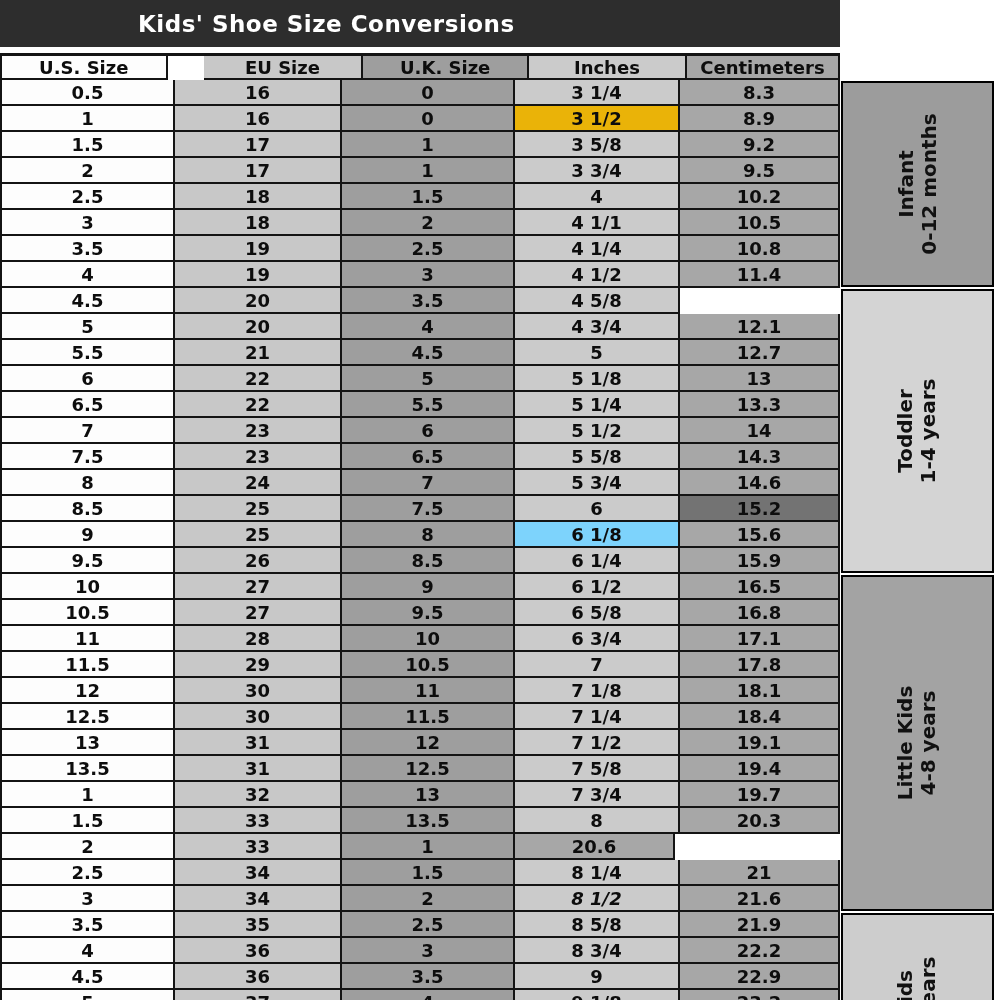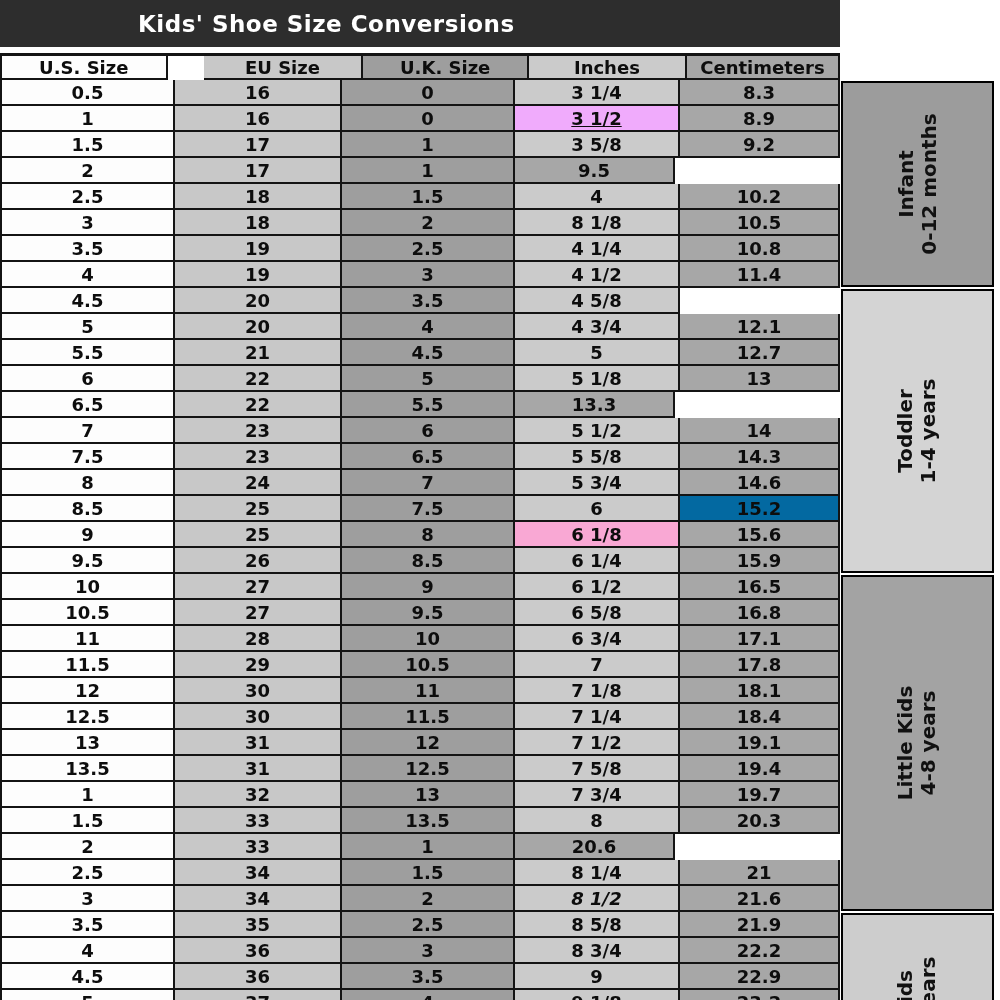--- a/index.html
+++ b/index.html
@@ -53,48 +53,49 @@
           <div class="td w0" style="background: rgb(253, 253, 253);">0.5</div>
           <div class="td w1" style="background: rgb(200, 200, 200);">16</div>
           <div class="td w2" style="background: rgb(158, 158, 158);">0</div>
           <div class="td w3" style="background: rgb(203, 203, 203);">3 1/4</div>
           <div class="td w4" style="background: rgb(167, 167, 167);">8.3</div>
         </div>
         <div class="tr">
           <div class="td w0" style="background: rgb(253, 253, 253);">1</div>
           <div class="td w1" style="background: rgb(200, 200, 200);">16</div>
           <div class="td w2" style="background: rgb(158, 158, 158);">0</div>
-          <div class="td w3" style="background: #f0abfc; text-decoration: underline;">3 1/2</div>
+          <div class="td w3" style="background: #eab308;">3 1/2</div>
           <div class="td w4" style="background: rgb(167, 167, 167);">8.9</div>
         </div>
         <div class="tr">
           <div class="td w0" style="background: rgb(253, 253, 253);">1.5</div>
           <div class="td w1" style="background: rgb(200, 200, 200);">17</div>
           <div class="td w2" style="background: rgb(158, 158, 158);">1</div>
           <div class="td w3" style="background: rgb(203, 203, 203);">3 5/8</div>
           <div class="td w4" style="background: rgb(167, 167, 167);">9.2</div>
         </div>
         <div class="tr">
           <div class="td w0" style="background: rgb(253, 253, 253);">2</div>
           <div class="td w1" style="background: rgb(200, 200, 200);">17</div>
           <div class="td w2" style="background: rgb(158, 158, 158);">1</div>
+          <div class="td w3" style="background: rgb(203, 203, 203);">3 3/4</div>
           <div class="td w4" style="background: rgb(167, 167, 167);">9.5</div>
         </div>
         <div class="tr">
           <div class="td w0" style="background: rgb(253, 253, 253);">2.5</div>
           <div class="td w1" style="background: rgb(200, 200, 200);">18</div>
           <div class="td w2" style="background: rgb(158, 158, 158);">1.5</div>
           <div class="td w3" style="background: rgb(203, 203, 203);">4</div>
           <div class="td w4" style="background: rgb(167, 167, 167);">10.2</div>
         </div>
         <div class="tr">
           <div class="td w0" style="background: rgb(253, 253, 253);">3</div>
           <div class="td w1" style="background: rgb(200, 200, 200);">18</div>
           <div class="td w2" style="background: rgb(158, 158, 158);">2</div>
-          <div class="td w3" style="background: rgb(203, 203, 203);">8 1/8</div>
+          <div class="td w3" style="background: rgb(203, 203, 203);">4 1/1</div>
           <div class="td w4" style="background: rgb(167, 167, 167);">10.5</div>
         </div>
         <div class="tr">
           <div class="td w0" style="background: rgb(253, 253, 253);">3.5</div>
           <div class="td w1" style="background: rgb(200, 200, 200);">19</div>
           <div class="td w2" style="background: rgb(158, 158, 158);">2.5</div>
           <div class="td w3" style="background: rgb(203, 203, 203);">4 1/4</div>
           <div class="td w4" style="background: rgb(167, 167, 167);">10.8</div>
         </div>
         <div class="tr">
@@ -128,20 +129,21 @@
           <div class="td w0" style="background: rgb(253, 253, 253);">6</div>
           <div class="td w1" style="background: rgb(200, 200, 200);">22</div>
           <div class="td w2" style="background: rgb(158, 158, 158);">5</div>
           <div class="td w3" style="background: rgb(203, 203, 203);">5 1/8</div>
           <div class="td w4" style="background: rgb(167, 167, 167);">13</div>
         </div>
         <div class="tr">
           <div class="td w0" style="background: rgb(253, 253, 253);">6.5</div>
           <div class="td w1" style="background: rgb(200, 200, 200);">22</div>
           <div class="td w2" style="background: rgb(158, 158, 158);">5.5</div>
+          <div class="td w3" style="background: rgb(203, 203, 203);">5 1/4</div>
           <div class="td w4" style="background: rgb(167, 167, 167);">13.3</div>
         </div>
         <div class="tr">
           <div class="td w0" style="background: rgb(253, 253, 253);">7</div>
           <div class="td w1" style="background: rgb(200, 200, 200);">23</div>
           <div class="td w2" style="background: rgb(158, 158, 158);">6</div>
           <div class="td w3" style="background: rgb(203, 203, 203);">5 1/2</div>
           <div class="td w4" style="background: rgb(167, 167, 167);">14</div>
         </div>
         <div class="tr">
@@ -156,27 +158,27 @@
           <div class="td w1" style="background: rgb(200, 200, 200);">24</div>
           <div class="td w2" style="background: rgb(158, 158, 158);">7</div>
           <div class="td w3" style="background: rgb(203, 203, 203);">5 3/4</div>
           <div class="td w4" style="background: rgb(167, 167, 167);">14.6</div>
         </div>
         <div class="tr">
           <div class="td w0" style="background: rgb(253, 253, 253);">8.5</div>
           <div class="td w1" style="background: rgb(200, 200, 200);">25</div>
           <div class="td w2" style="background: rgb(158, 158, 158);">7.5</div>
           <div class="td w3" style="background: rgb(203, 203, 203);">6</div>
-          <div class="td w4" style="background: #0369a1;">15.2</div>
+          <div class="td w4" style="background: #737373;">15.2</div>
         </div>
         <div class="tr">
           <div class="td w0" style="background: rgb(253, 253, 253);">9</div>
           <div class="td w1" style="background: rgb(200, 200, 200);">25</div>
           <div class="td w2" style="background: rgb(158, 158, 158);">8</div>
-          <div class="td w3" style="background: #f9a8d4;">6 1/8</div>
+          <div class="td w3" style="background: #7dd3fc;">6 1/8</div>
           <div class="td w4" style="background: rgb(167, 167, 167);">15.6</div>
         </div>
         <div class="tr">
           <div class="td w0" style="background: rgb(253, 253, 253);">9.5</div>
           <div class="td w1" style="background: rgb(200, 200, 200);">26</div>
           <div class="td w2" style="background: rgb(158, 158, 158);">8.5</div>
           <div class="td w3" style="background: rgb(203, 203, 203);">6 1/4</div>
           <div class="td w4" style="background: rgb(167, 167, 167);">15.9</div>
         </div>
         <div class="tr">

